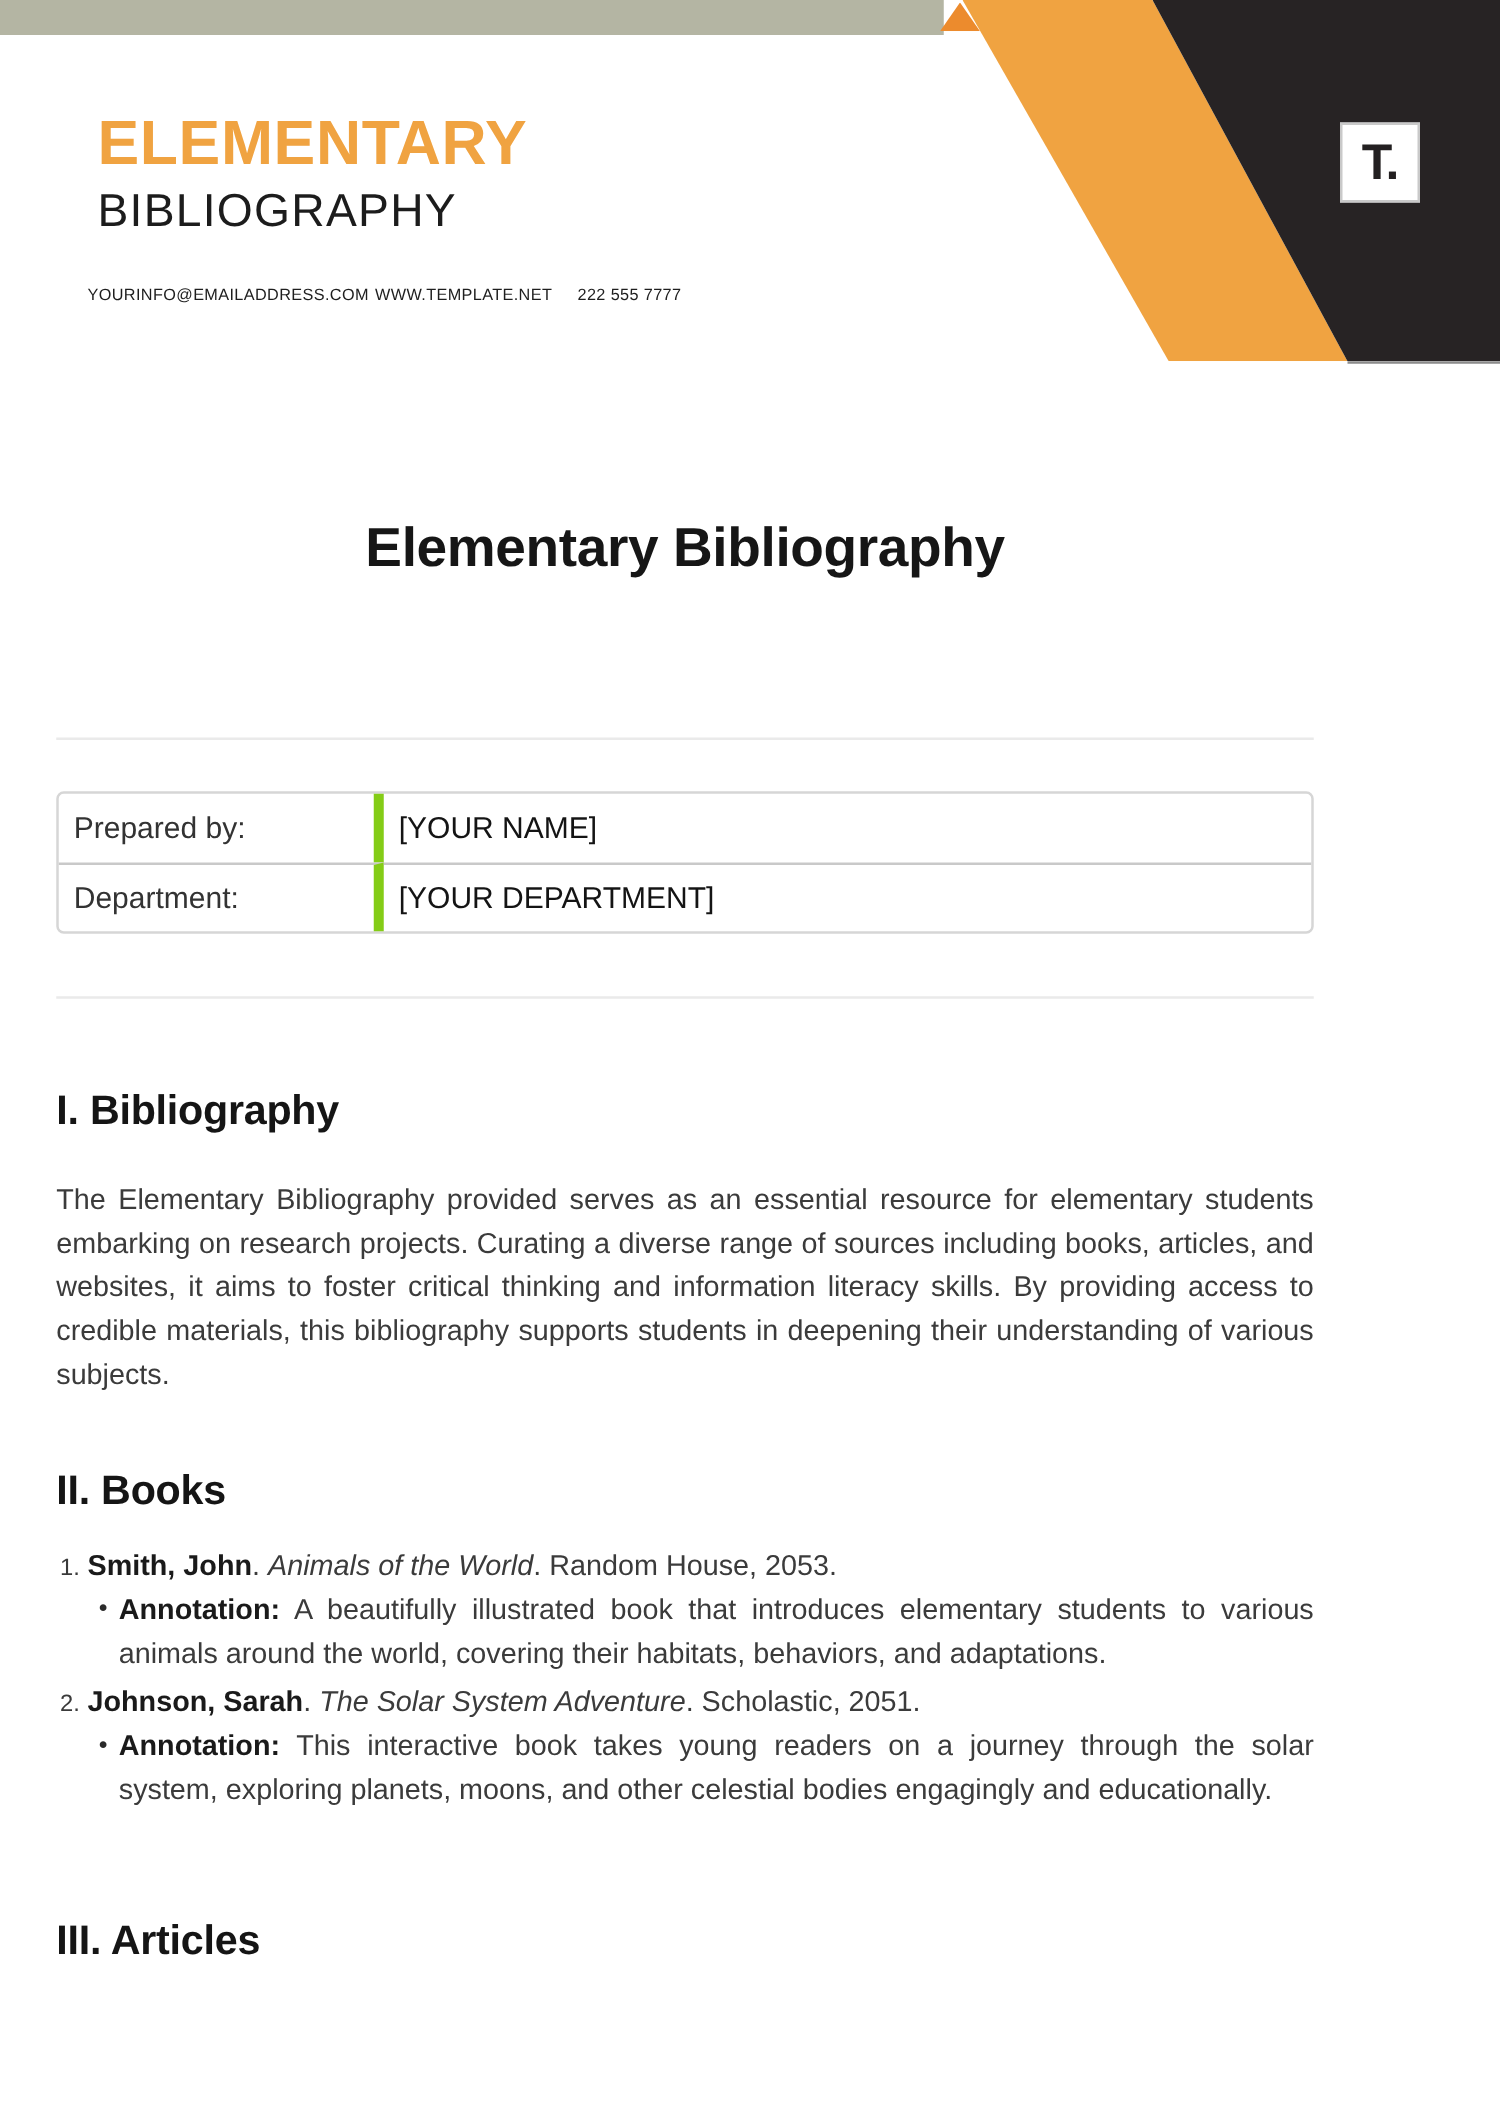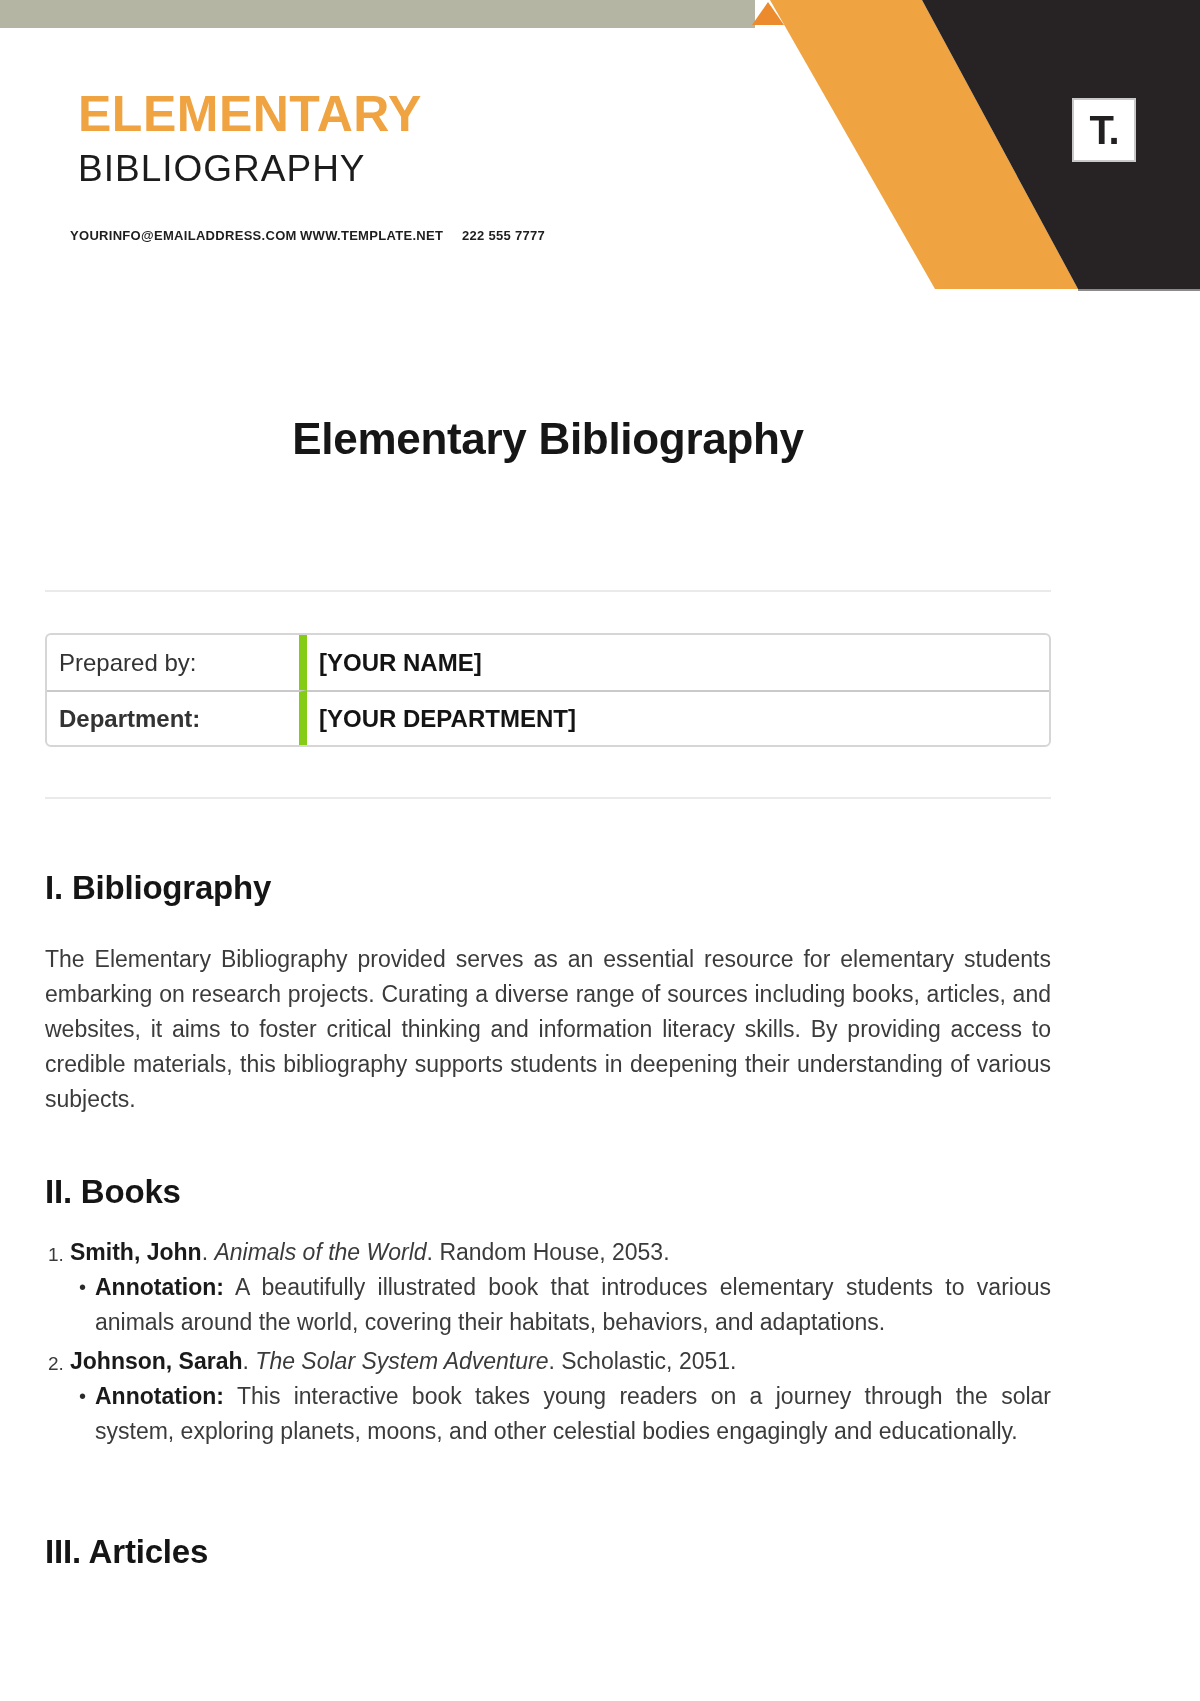--- a/index.html
+++ b/index.html
@@ -15,37 +15,37 @@
     clip-path:polygon(770px 0,922px 0,1078px 289px,935px 289px);}
   .dark-block{position:absolute;left:0;top:0;width:1200px;height:289px;background:#272324;
     clip-path:polygon(922px 0,1200px 0,1200px 289px,1078px 289px);}
   .accent-tri{position:absolute;left:752px;top:2px;width:32px;height:23px;background:#EC8B2D;
     clip-path:polygon(50% 0,100% 100%,0 100%);}
   .gray-strip{position:absolute;left:1078px;top:289px;width:122px;height:2px;background:#8B8B8B;}
   .brand{position:absolute;left:78px;top:89px;}
   .brand-line1{font-size:50px;font-weight:800;line-height:50px;color:#F0A341;letter-spacing:.5px;}
   .brand-line2{font-size:37px;font-weight:500;line-height:37px;color:#1C1C1C;letter-spacing:1px;margin-top:11px;}
   .contacts{position:absolute;left:0;top:228px;width:760px;height:16px;}
-  .contact{position:absolute;font-size:13px;font-weight:700;color:#1E1E1E;letter-spacing:.3px;white-space:nowrap;}
+  .contact{position:absolute;font-size:13px;font-weight:400;color:#1E1E1E;letter-spacing:.3px;white-space:nowrap;}
   .contact.c1{left:70px;} .contact.c2{left:300px;} .contact.c3{left:462px;}
   .logo-box{position:absolute;left:1072px;top:98px;width:64px;height:64px;background:#ffffff;
     border:2px solid #C9C9C9;box-sizing:border-box;display:flex;align-items:center;justify-content:center;}
   .logo-t{font-size:40px;font-weight:900;color:#232021;letter-spacing:-1px;line-height:1;}
   
   .content{padding:0 45px;width:1006px;box-sizing:content-box;}
   .doc-title{margin:128px 0 0 0;font-size:44px;line-height:44px;font-weight:700;color:#161616;text-align:center;letter-spacing:-.3px;}
   .rule{border:none;height:2px;background:#EAEAEA;margin:0;}
   .rule-1{margin-top:129px;}
   .rule-2{margin-top:50px;}
   .info-table{margin-top:41px;width:100%;border-collapse:separate;border-spacing:0;
     border:2px solid #D6D6D6;border-radius:6px;}
   .info-table td{height:55px;box-sizing:border-box;vertical-align:middle;padding:0 0 0 12px;}
   .info-table .lbl{width:260px;border-right:8px solid #84cc16;font-size:24px;color:#333333;}
-  .info-table .val{font-size:24px;font-weight:700;color:#141414;}
-  .info-table tr + tr td{border-top:2px solid #C9C9C9;font-weight:bold;}
+  .info-table .val{font-size:24px;font-weight:400;color:#141414;}
+  .info-table tr + tr td{border-top:2px solid #C9C9C9;}
   .section-h{font-size:33px;line-height:34px;font-weight:800;color:#151515;letter-spacing:-.2px;margin:0;}
   .h-intro{margin-top:72px;}
   .h-books{margin-top:58px;}
   .h-articles{margin-top:86px;}
   .body-text{font-size:23px;line-height:35px;color:#3B3B3B;text-align:justify;margin:37px 0 0 0;}
   .book-list{margin:26px 0 0 0;padding:0;list-style:none;font-size:23px;line-height:35px;color:#3B3B3B;}
   .book-item{position:relative;padding-left:25px;margin:0 0 4px 0;}
   .book-num{position:absolute;left:3px;top:2px;font-size:19px;color:#3A3A3A;}
   .bold{font-weight:700;color:#1A1A1A;text-align:center;}
   .ital{font-style:italic;}

